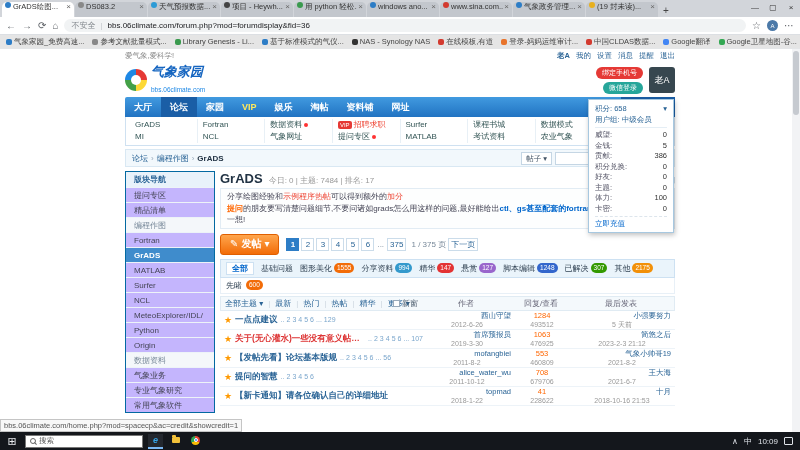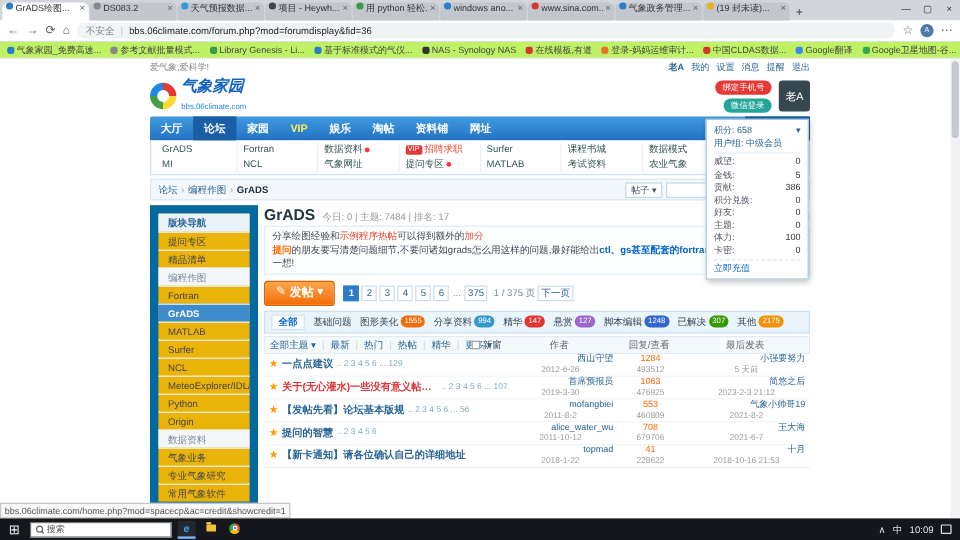--- a/index.html
+++ b/index.html
@@ -17,21 +17,21 @@
   .winctl { margin-left:auto; display:flex; align-self:flex-start; }
   .winctl span { width:18px; height:14px; font-size:8px; display:flex; align-items:center; justify-content:center; color:#333; }
 
   .addrbar { height:18px; background:#fff; display:flex; align-items:center; padding:0 6px; gap:6px; border-bottom:1px solid #dcdfe3; }
   .nav-ico { font-size:10px; color:#5f6368; }
   .urlbox { flex:1; height:13px; background:#f1f3f4; border-radius:7px; display:flex; align-items:center; padding:0 7px; gap:5px; font-size:8px; overflow:hidden; white-space:nowrap; }
   .sec { color:#80868b; } .sec-sep { color:#c3c7cc; }
   .url { color:#202124; overflow:hidden; }
   .avatar-mini { width:11px; height:11px; border-radius:50%; background:#4b79a8; color:#fff; font-size:6px; display:flex; align-items:center; justify-content:center; }
 
-  .bmbar { height:14px; background:#bef264; border-bottom:1px solid #e4e6e8; display:flex; align-items:center; padding:0 6px; gap:8px; font-size:7.5px; color:#444; overflow:hidden; }
+  .bmbar { height:14px; background:#e5e5e5; border-bottom:1px solid #e4e6e8; display:flex; align-items:center; padding:0 6px; gap:8px; font-size:7.5px; color:#444; overflow:hidden; }
   .bm { display:flex; align-items:center; gap:2px; white-space:nowrap; }
   .bm .ico { width:6px; height:6px; border-radius:2px; flex:none; }
   .folder-ico { width:8px; height:6px; background:#f3c13a; border-radius:1px; position:relative; }
   .folder-ico::before { content:""; position:absolute; top:-2px; left:0; width:4px; height:2px; background:#f3c13a; border-radius:1px 1px 0 0; }
 
   
   .pagearea { position:absolute; top:49px; left:0; right:0; bottom:18px; background:#fff; overflow:hidden; }
   .scroll { position:absolute; right:0; top:0; width:8px; bottom:0; background:#f2f3f5; }
   .thumb { position:absolute; top:2px; left:1px; width:6px; height:64px; border-radius:3px; background:#c6cad0; }
   .wrap { width:550px; margin:0 auto; }
@@ -76,21 +76,21 @@
   .crumbbar { height:18px; margin-top:3px; background:#f2f8fc; border:1px solid #d9e8f3; display:flex; align-items:center; padding:0 6px; font-size:8px; color:#567; gap:3px; }
   .crumb-sep { color:#9ab; }
   .crumb a, .crumb { color:#2a6496; }
   .crumb-last { font-weight:bold; color:#234; }
   .crumb-right { margin-left:auto; display:flex; gap:3px; align-items:center; }
   .scope { border:1px solid #c5d6e4; background:#fff; padding:0 4px; height:13px; line-height:12px; font-size:7.5px; color:#456; }
   .sinput { width:78px; height:13px; border:1px solid #c5d6e4; background:#fff; }
   .sbtn { height:13px; background:#2d7dc6; color:#fff; font-size:8px; padding:0 8px; border:none; line-height:13px; }
 
   .content { display:flex; gap:5px; margin-top:4px; }
-  .sidebar { width:90px; border:7px solid #0369a1; font-size:8px; flex:none; align-self:flex-start; background:#eab308; }
+  .sidebar { width:90px; border:1px solid #0369a1; font-size:8px; flex:none; align-self:flex-start; background:#c4b5fd; }
   .sb-header { background:#e8f2fa; color:#2a6496; font-weight:bold; height:15px; line-height:15px; padding-left:8px; }
   .sb-item { height:15px; line-height:15px; padding-left:8px; border-top:1px solid #edf3f8; color:#445; white-space:nowrap; overflow:hidden; }
   .sb-item.section { background:#f4f7fa; color:#789; }
   .sb-item.active { background:#3f8ccc; color:#fff; font-weight:bold; }
 
   .main { flex:1; min-width:0; }
   .forumtitle { display:flex; align-items:baseline; gap:6px; }
   .fname { font-size:13px; font-weight:bold; color:#234; }
   .fstats { font-size:8px; color:#999; }
   .fright { margin-left:auto; font-size:8px; color:#2a6496; display:flex; gap:5px; align-items:center; }
@@ -481,20 +481,24 @@
             </span>
             <span class="ftab">
               <span>已解决</span>
               <span class="fbadge" style="background: rgb(51, 153, 0);">307</span>
             </span>
             <span class="ftab">
               <span>其他</span>
               <span class="fbadge" style="background: rgb(242, 144, 8);">2175</span>
             </span>
           </div>
+        <div class="extrarow">
+          <span>先睹</span>
+          <span class="fbadge" id="extrabadge" style="background: rgb(242, 108, 8);">600</span>
+        </div>
 
         <div class="tablehead">
           <span class="th-links" id="sortlinks">
               <span class="lnk">全部主题 ▾</span>
               <span class="sep">|</span>
               <span class="lnk">最新</span>
               <span class="sep">|</span>
               <span class="lnk">热门</span>
               <span class="sep">|</span>
               <span class="lnk">热帖</span>

